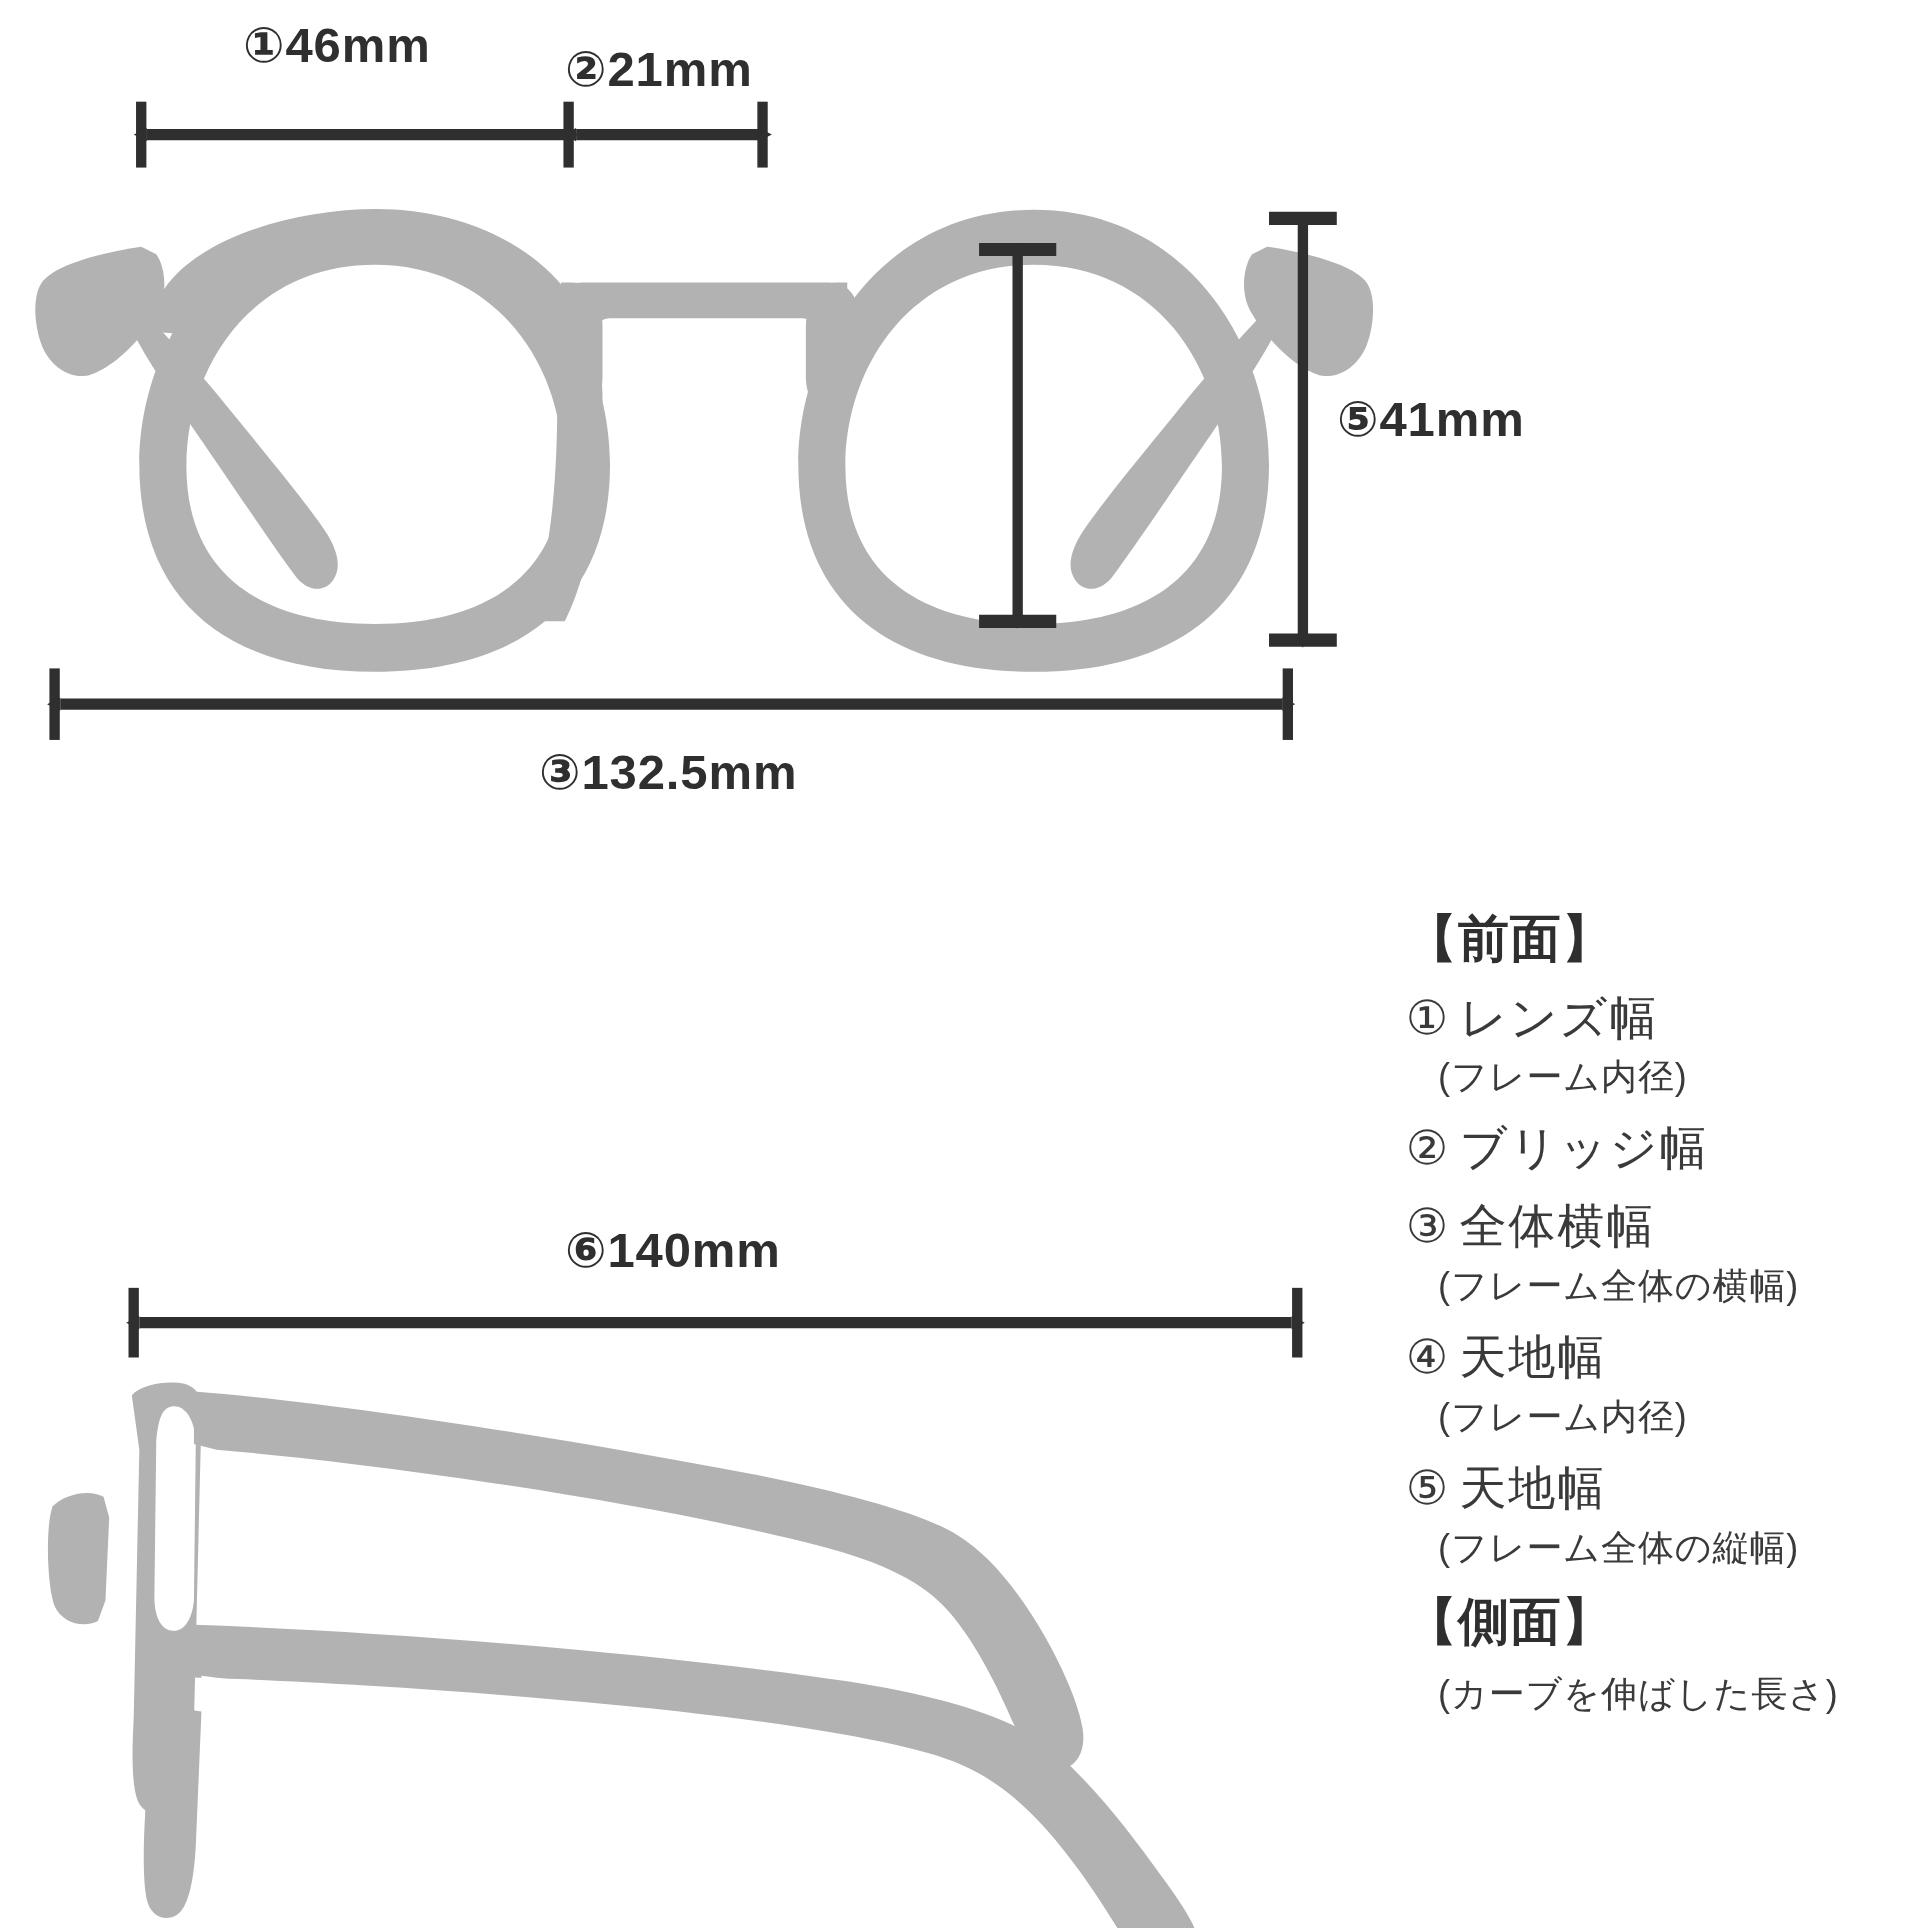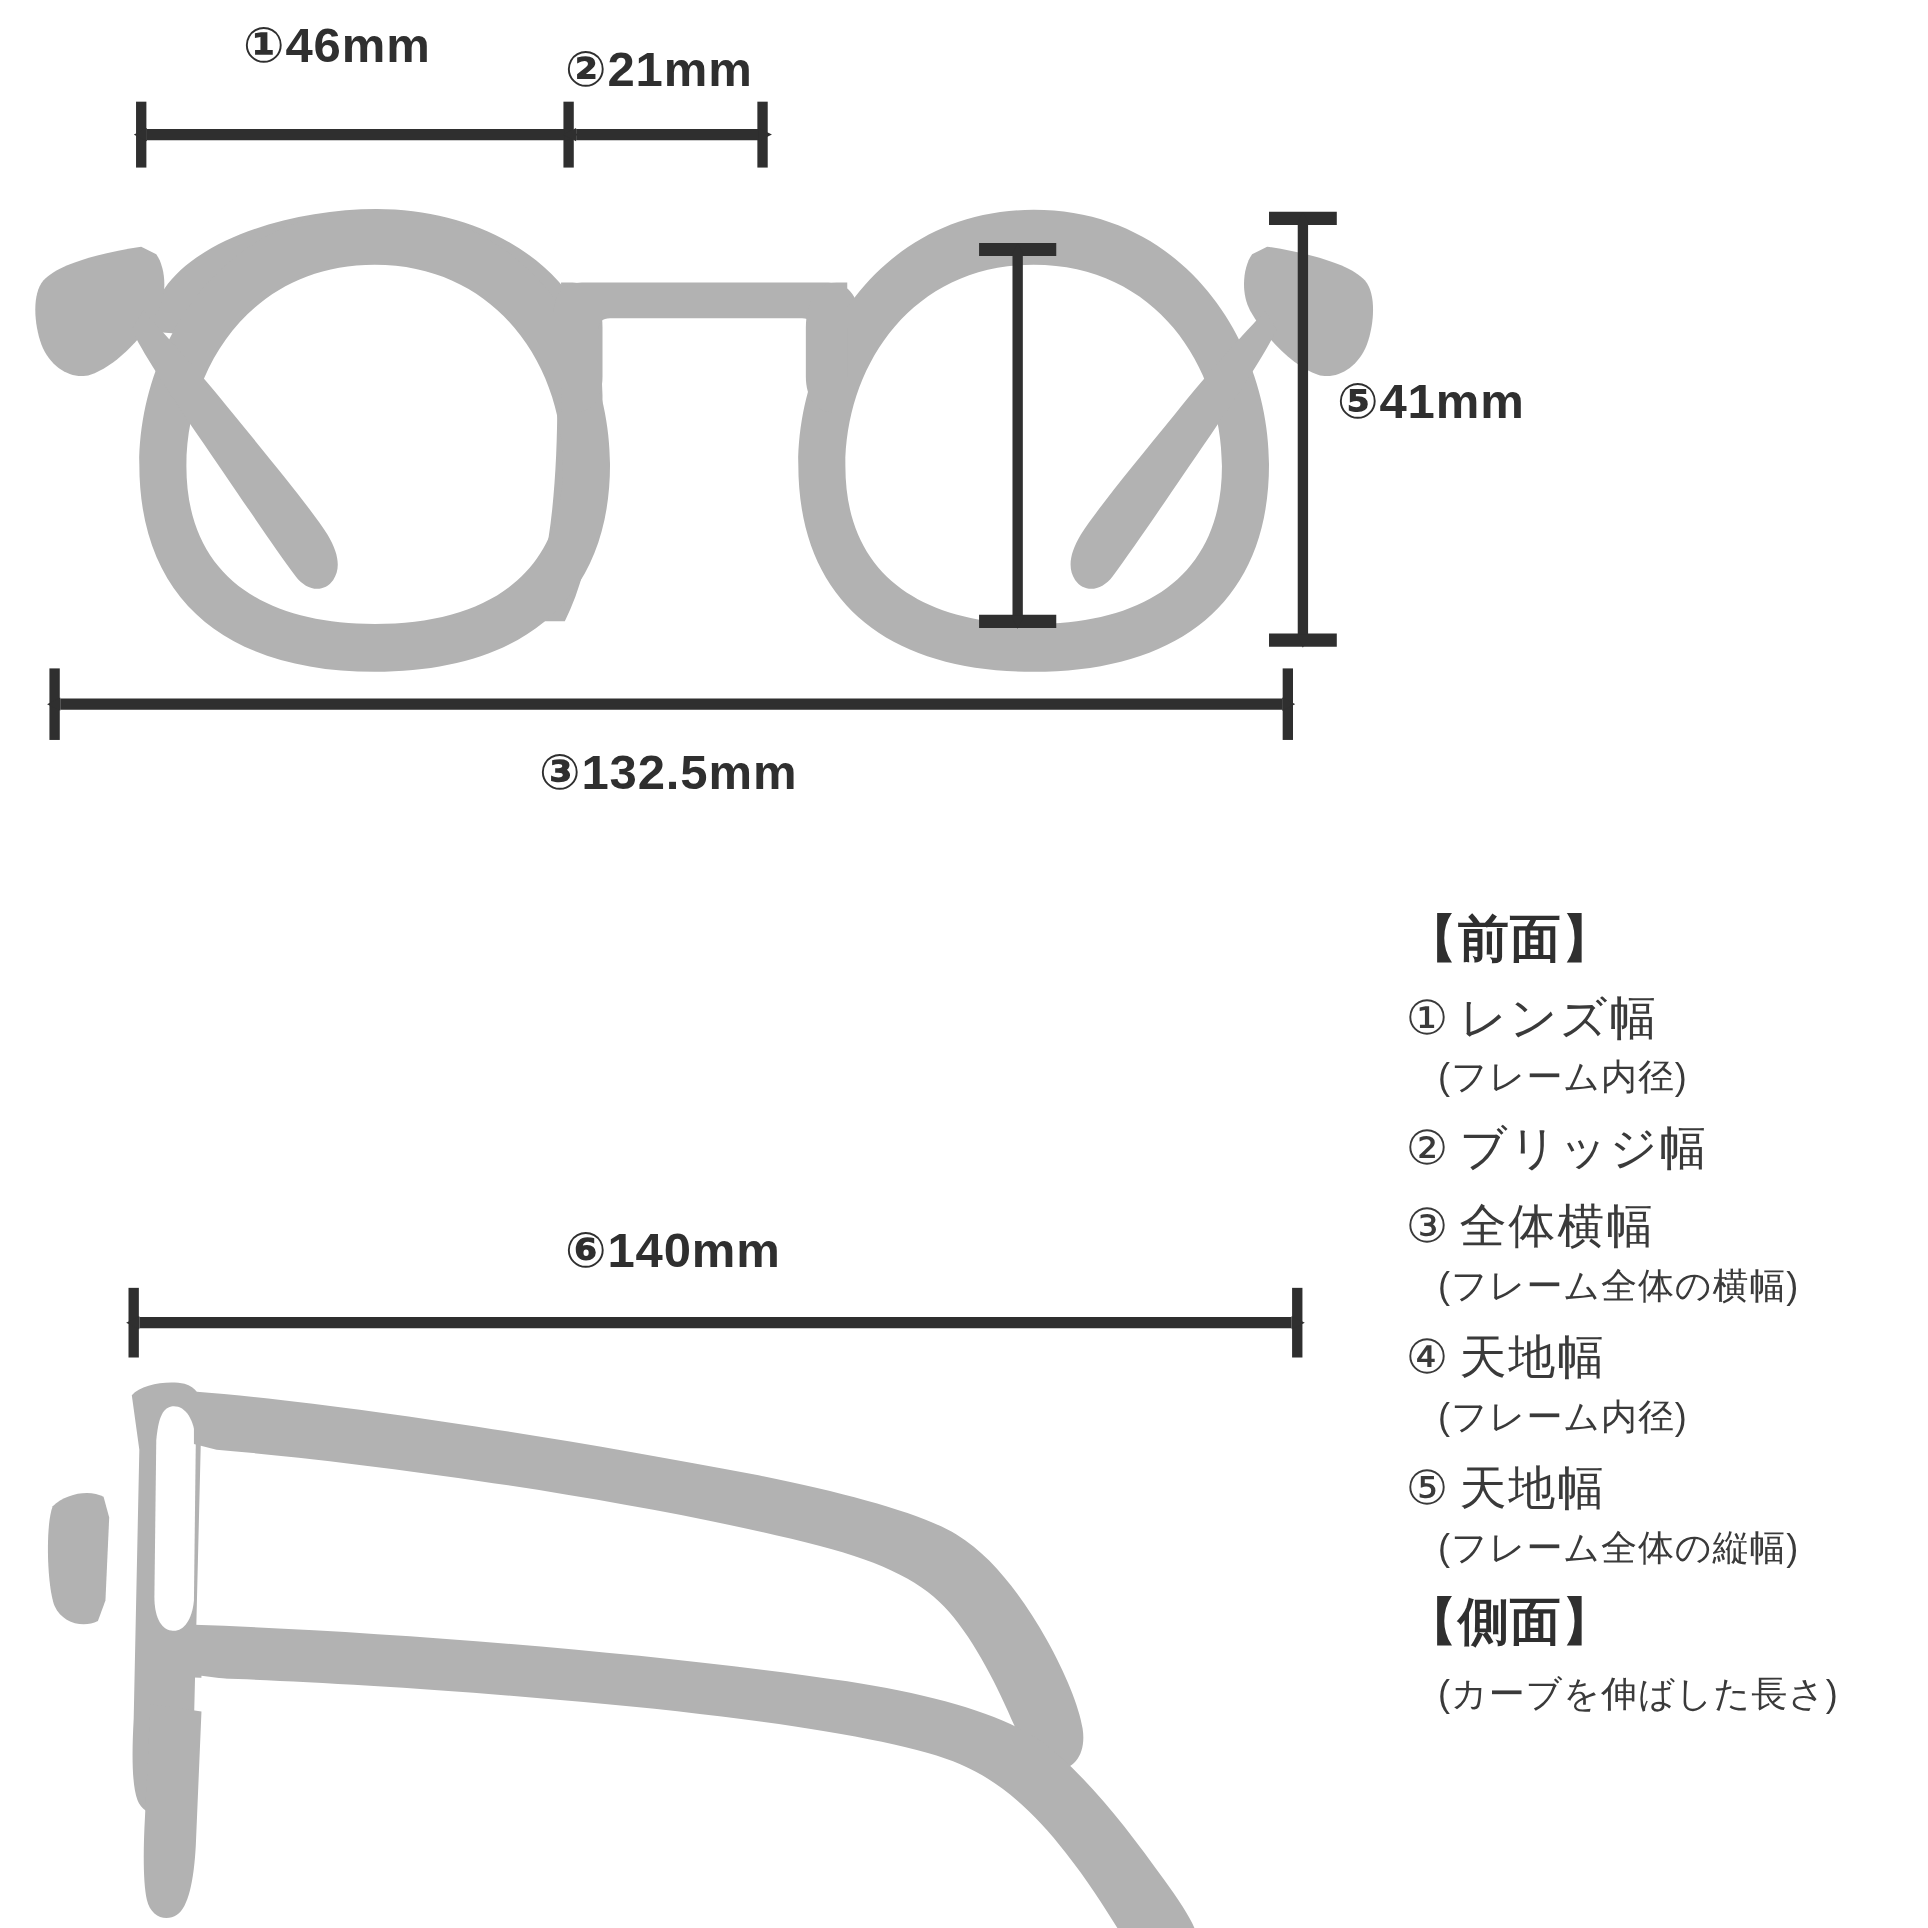--- a/index.html
+++ b/index.html
@@ -190,21 +190,21 @@
       <line x1="58" y1="710" x2="58" y2="786" stroke-width="11"></line>
       <line x1="1368" y1="710" x2="1368" y2="786" stroke-width="11"></line>
       <line x1="64" y1="748" x2="1362" y2="748" stroke-width="12" marker-start="url(#arrL)" marker-end="url(#arrR)"></line>
     </g>
   </svg>
 
   <div class="dim-label" style="left:243px; top:17px;">①46mm</div>
 
   <div class="dim-label" style="left:565px; top:17px;margin-top:24px;">②21mm</div>
 
-  <div class="dim-label" style="left:1337px; top:373px;">⑤41mm</div>
+  <div class="dim-label" style="left:1337px; top:391px;">⑤41mm</div>
 
   <div class="dim-label" style="left:539px; top:744px;">③132.5mm</div>
 
   <svg class="layer" viewBox="0 0 2048 2048">
     <g stroke="#2f2f2f" fill="none">
       <line x1="142" y1="1368" x2="142" y2="1442" stroke-width="11"></line>
       <line x1="1378" y1="1368" x2="1378" y2="1442" stroke-width="11"></line>
       <line x1="148" y1="1405" x2="1372" y2="1405" stroke-width="12" marker-start="url(#arrL)" marker-end="url(#arrR)"></line>
     </g>
   </svg>

